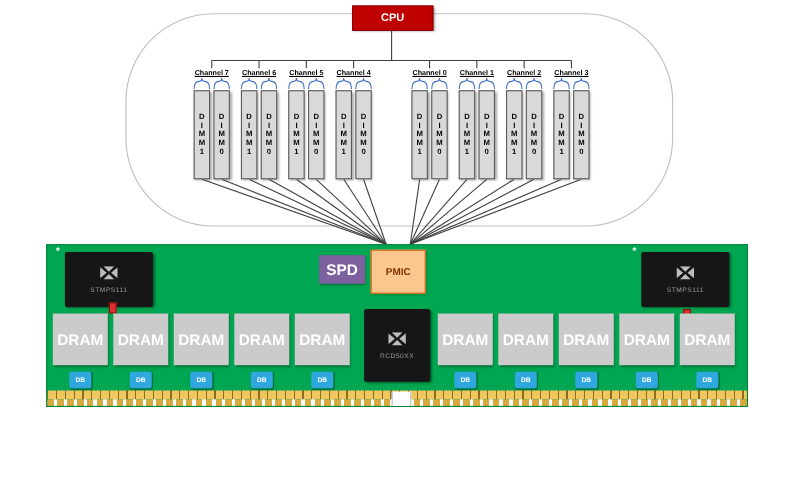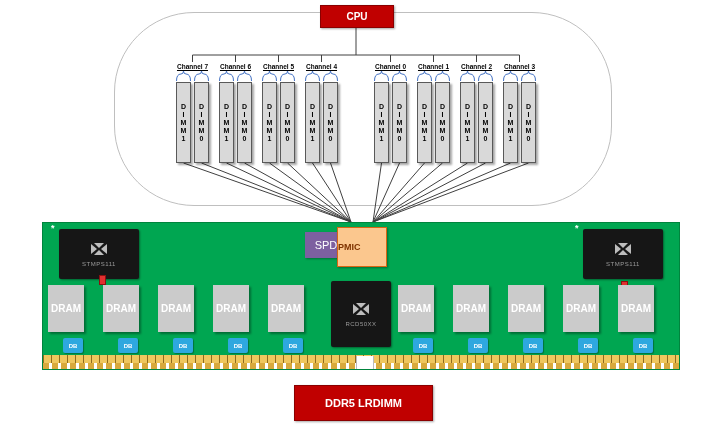--- a/index.html
+++ b/index.html
@@ -44,36 +44,36 @@
     position: absolute; background: #161616; border-radius: 2px;
     box-shadow: 1px 1px 2px rgba(0,0,0,.4);
     display: flex; flex-direction: column; align-items: center; justify-content: center; gap: 2px;
   }
   .chip-left  { left: 16px;  top: 6px;  width: 80px; height: 50px; }
   .chip-right { left: 540px; top: 6px;  width: 80px; height: 50px; }
   .chip-center{ left: 288px; top: 58px; width: 60px; height: 66px; }
   .chip-label { color: #9A9A9A; font-size: 6px; letter-spacing: .5px; }
 
   .spd {
-    position: absolute; left: 262px; top: 9px; width: 42px; height: 26px;
-    background: #7D60A0; color: #fff; font-weight: normal; font-size: 11px;
+    position: absolute; left: 247px; top: 9px; width: 42px; height: 26px;
+    background: #7D60A0; color: #fff; font-weight: bold; font-size: 14px;
     display: flex; align-items: center; justify-content: center;
     box-shadow: 1px 1px 2px rgba(0,0,0,.35);
   }
   .pmic {
     position: absolute; left: 294px; top: 4px; width: 48px; height: 38px;
     background: #FBC78E; border: 1px solid #D86613; color: #7F3300;
     font-weight: bold; font-size: 9px;
-    display: flex; align-items: center; justify-content: flex-start;
+    display: flex; align-items: center; justify-content: center;
     box-shadow: 1px 1px 2px rgba(0,0,0,.35);
   }
 
   .dram {
-    position: absolute; top: 62px; width: 36px; height: 47px; background: #CBCBCB;
-    color: #fff; font-weight: bold; font-size: 10px;
+    position: absolute; top: 62px; width: 50px; height: 47px; background: #CBCBCB;
+    color: #fff; font-weight: bold; font-size: 14px;
     display: flex; align-items: center; justify-content: center;
     box-shadow: 1.5px 1.5px 2px rgba(0,0,0,.35);
   }
   .db {
     position: absolute; top: 115px; width: 20px; height: 15px; background: #2EA8DF;
     border-radius: 2px; color: #fff; font-weight: bold; font-size: 6px;
     display: flex; align-items: center; justify-content: center;
     box-shadow: 1px 1px 1px rgba(0,0,0,.3);
   }
 
@@ -287,16 +287,13 @@
       <div class="dram" style="left: 410px;">DRAM</div>
       <div class="db" style="left: 425px;">DB</div>
       <div class="dram" style="left: 465px;">DRAM</div>
       <div class="db" style="left: 480px;">DB</div>
       <div class="dram" style="left: 520px;">DRAM</div>
       <div class="db" style="left: 535px;">DB</div>
       <div class="dram" style="left: 575px;">DRAM</div>
       <div class="db" style="left: 590px;">DB</div>
     </div>
 
-  <div class="caption-box">
-    <span>DDR5 LRDIMM</span>
-  </div>
 </div>
 
 </body></html>

